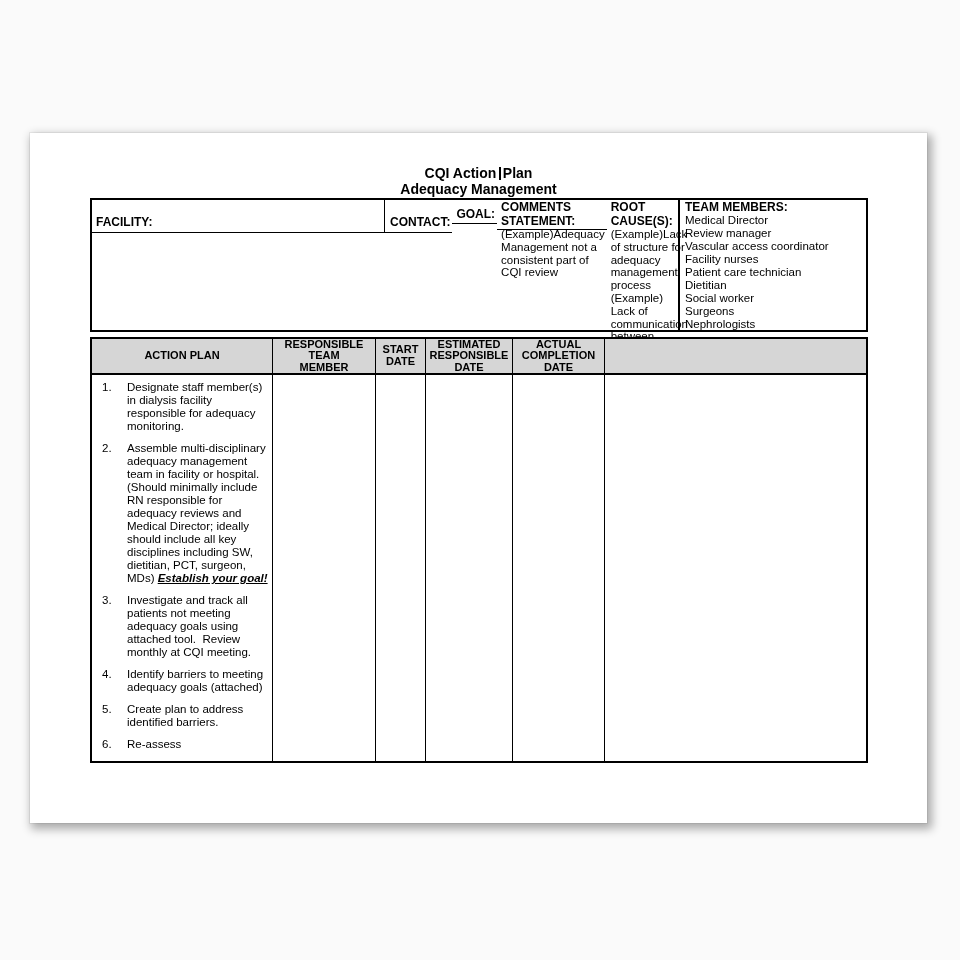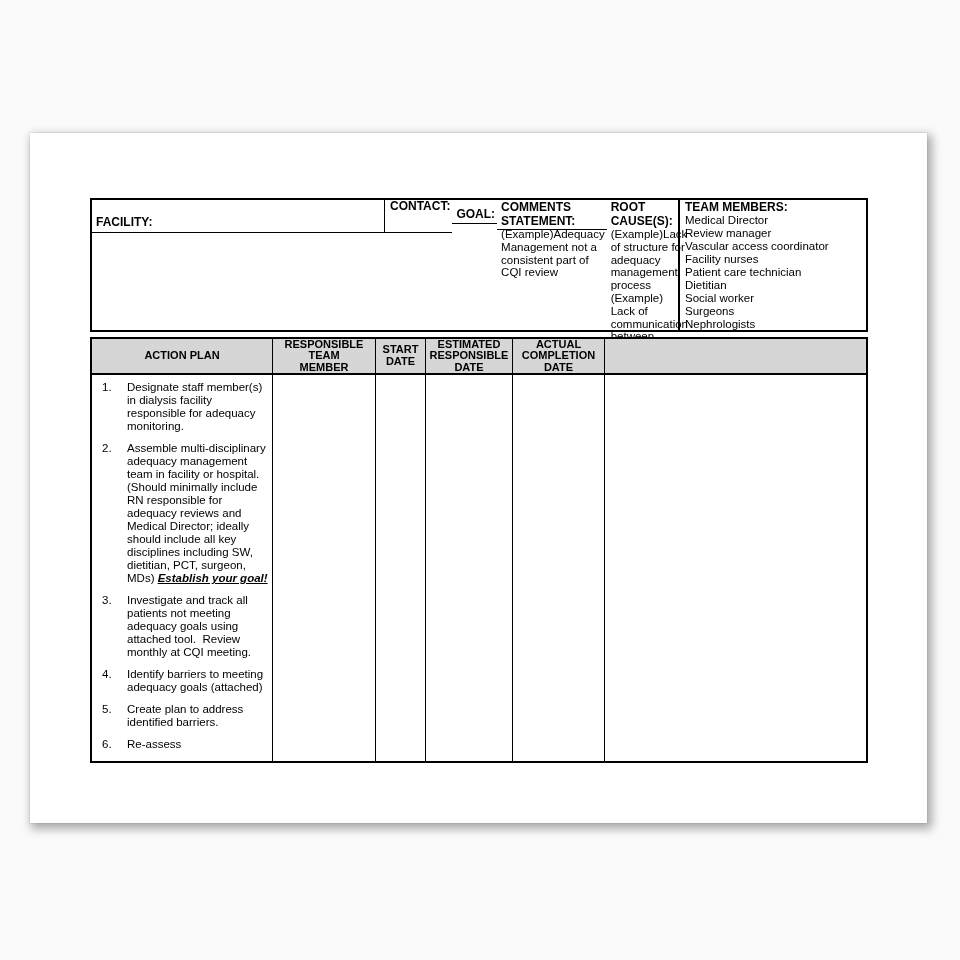--- a/index.html
+++ b/index.html
@@ -20,21 +20,21 @@
   .title-line { font-size:14px; font-weight:bold; line-height:15.5px; white-space:nowrap; }
   .caret { display:inline-block; width:1.5px; height:13px; background:#000; vertical-align:-2px; margin:0 2px 0 3px; }
   
   .top-section {
     position:absolute; left:60px; top:65px; width:778px; height:134px;
     border:2px solid #000; display:flex;
   }
   .top-left { width:586px; display:flex; flex-direction:row; }
   .row1 { height:33px; border-bottom:1px solid #000; display:flex; }
   .cell-facility { width:293px; border-right:1px solid #000; display:flex; align-items:flex-end; padding:0 2px 3px 4px; }
-  .cell-contact { flex:1; display:flex; padding:0 2px 3px 5px; }
+  .cell-contact { flex:1; display:flex; align-items:flex-end; padding:0 2px 3px 5px; }
   .row-goal { height:24px; border-bottom:1px solid #000; display:flex; align-items:flex-end; padding:0 2px 2px 4px; }
   .row-problem { height:30px; border-bottom:1px solid #000; padding:1px 2px 0 4px; }
   .row-root { flex:1; padding:1px 2px 0 4px; }
   .lbl { font-size:12px; font-weight:bold; line-height:13.5px; }
   .example { font-size:11.5px; line-height:12.8px; }
   .team-box { flex:1; border-left:2px solid #000; padding:1px 2px 0 5px; }
   .team-box .lbl { line-height:13px; }
   .team-line { font-size:11.5px; line-height:13px; }
   
   .main-table {
@@ -56,20 +56,24 @@
   .ap-item { display:flex; margin-bottom:9px; }
   .ap-num { width:25px; flex:0 0 25px; font-size:11.5px; line-height:13px; }
   .ap-text { flex:1; font-size:11.5px; line-height:13px; }
   .ap-em { font-weight:bold; font-style:italic; text-decoration:underline; }
 </style>
 </head>
 <body>
 
 <div class="paper">
 
+  <div class="title-block">
+    <div class="title-line"><span>CQI Action</span><span class="caret"></span><span>Plan</span></div>
+    <div class="title-line">Adequacy Management</div>
+  </div>
 
   <div class="top-section">
     <div class="top-left">
       <div class="row1">
         <div class="cell-facility">
           <span class="lbl">FACILITY:</span>
         </div>
         <div class="cell-contact">
           <span class="lbl">CONTACT:</span>
         </div>

